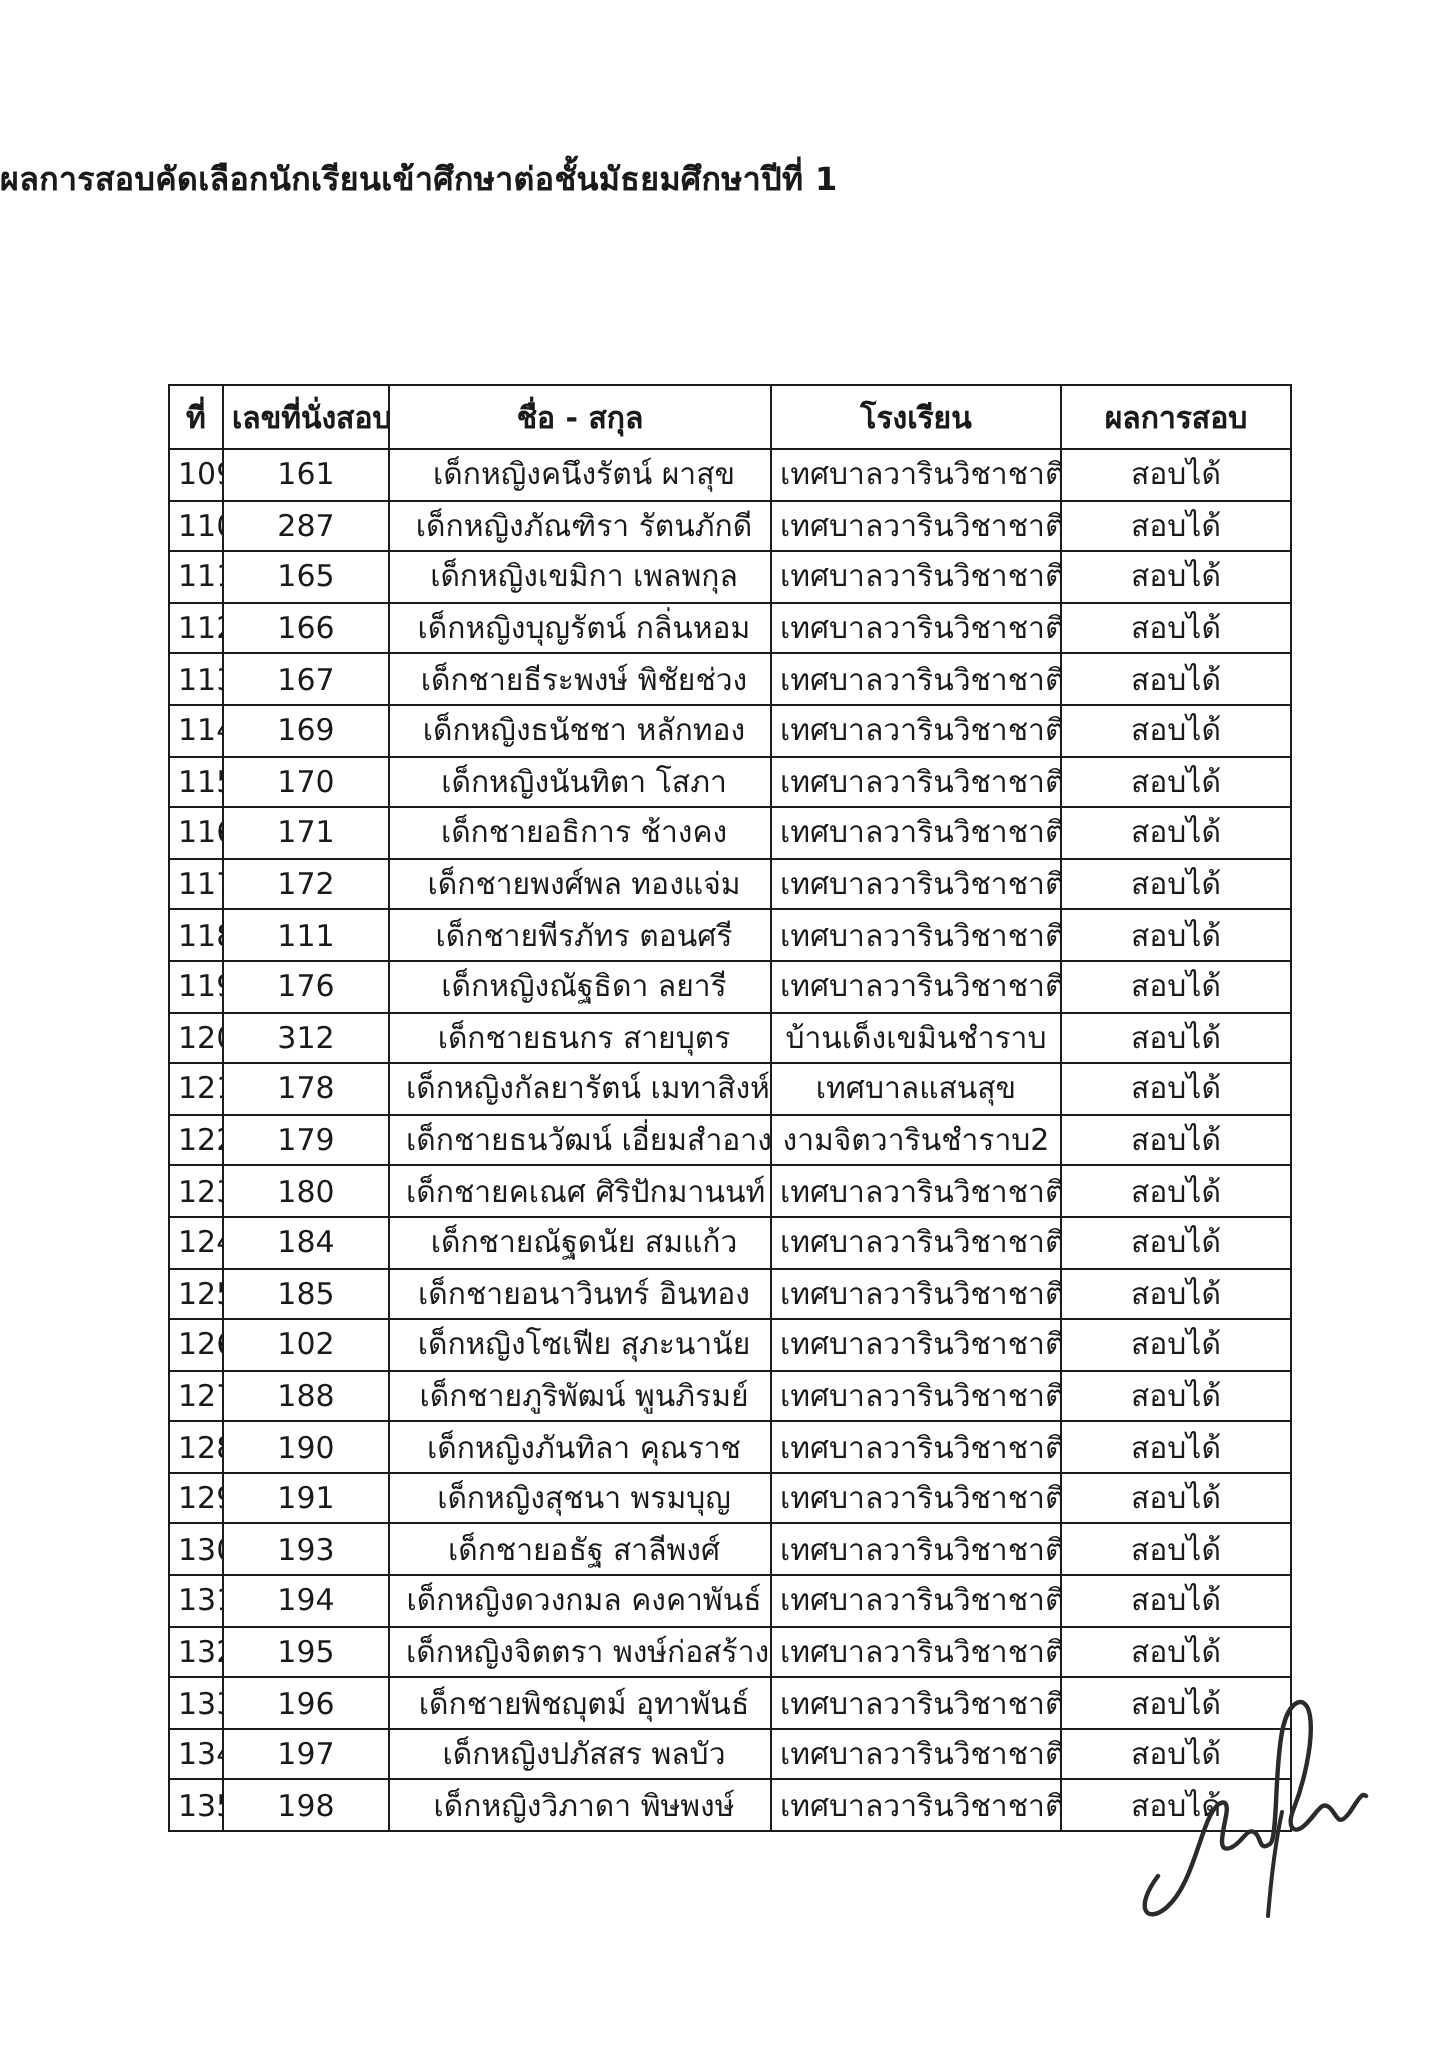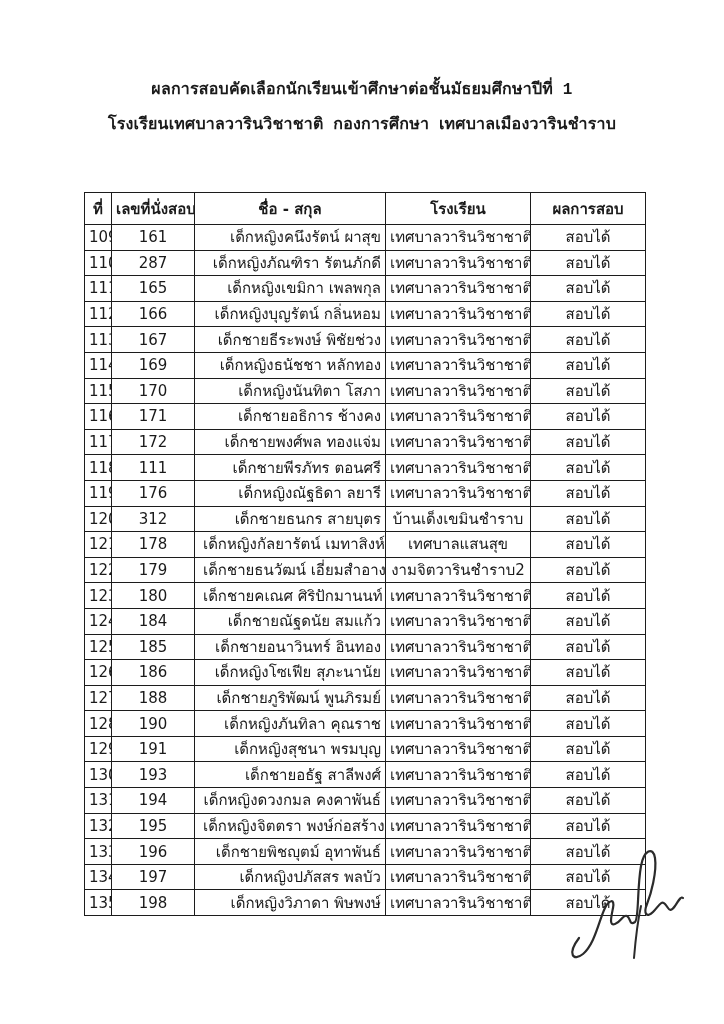--- a/index.html
+++ b/index.html
@@ -14,22 +14,20 @@
     width: 724px;
     height: 1024px;
     background: #ffffff;
     overflow: hidden;
   }
   .doc-header {
     position: absolute;
     top: 82px;
     left: 0;
     width: 100%;
-    text-align: center;
-    font-family: Liberation Mono, monospace;
   }
   .doc-header .title-line {
     font-size: 16px;
     font-weight: bold;
     line-height: 1.0;
     margin-bottom: 19px;
     letter-spacing: 0.2px;
   }
   table.results {
     position: absolute;
@@ -50,21 +48,21 @@
   }
   table.results th {
     font-weight: bold;
     height: 31px;
   }
   table.results td {
     height: 24.6px;
     font-weight: normal;
   }
   table.results td.name-cell {
-    text-align: right;
+    text-align: center;
     padding-left: 8px;
   }
   col.c-no     { width: 27px; }
   col.c-seat   { width: 83px; }
   col.c-name   { width: 191px; }
   col.c-school { width: 145px; }
   col.c-result { width: 115px; }
   .signature {
     position: absolute;
     top: 842px;
@@ -78,21 +76,20 @@
     height: 100%;
   }
 </style>
 </head>
 <body>
 
 <div class="page">
 
   <div class="doc-header">
     <div class="title-line">ผลการสอบคัดเลือกนักเรียนเข้าศึกษาต่อชั้นมัธยมศึกษาปีที่ 1</div>
-    <div class="title-line">โรงเรียนเทศบาลวารินวิชาชาติ  กองการศึกษา เทศบาลเมืองวารินชำราบ</div>
   </div>
 
   <table class="results">
     <colgroup>
       <col class="c-no">
         <col class="c-seat">
         <col class="c-name">
         <col class="c-school">
         <col class="c-result">
     </colgroup>
@@ -220,21 +217,21 @@
         </tr>
         <tr>
           <td>125</td>
           <td>185</td>
           <td class="name-cell">เด็กชายอนาวินทร์  อินทอง</td>
           <td>เทศบาลวารินวิชาชาติ</td>
           <td>สอบได้</td>
         </tr>
         <tr>
           <td>126</td>
-          <td>186</td>
+          <td>102</td>
           <td class="name-cell">เด็กหญิงโซเฟีย  สุภะนานัย</td>
           <td>เทศบาลวารินวิชาชาติ</td>
           <td>สอบได้</td>
         </tr>
         <tr>
           <td>127</td>
           <td>188</td>
           <td class="name-cell">เด็กชายภูริพัฒน์  พูนภิรมย์</td>
           <td>เทศบาลวารินวิชาชาติ</td>
           <td>สอบได้</td>

